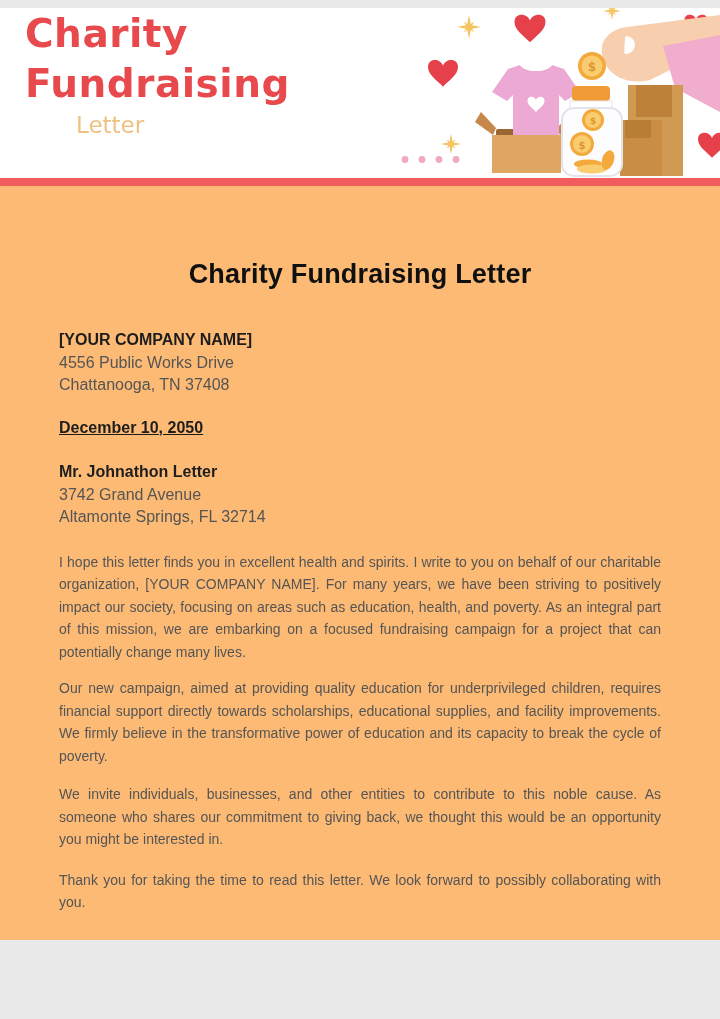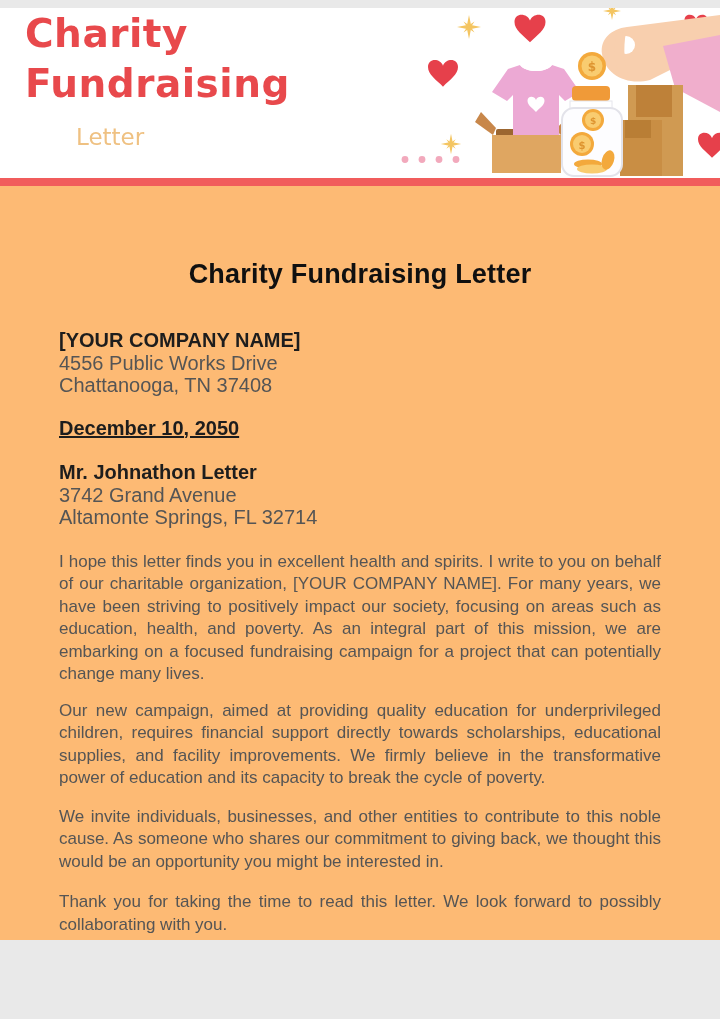--- a/index.html
+++ b/index.html
@@ -11,42 +11,42 @@
   }
   
   .header { position:relative; height:170px; background:#ffffff; }
   .brand {
     position:absolute; left:25px; top:1px;
     font-family:"DejaVu Sans", sans-serif; font-weight:bold;
     font-size:39px; line-height:50px; letter-spacing:0.5px;
     color:var(--c-brand_red, #E8494C);
   }
   .brand-sub {
-    position:absolute; left:76px; top:116px;
+    position:absolute; left:76px; top:104px;
     font-family:"DejaVu Sans", sans-serif; font-weight:normal;
     font-size:23px; color:var(--c-brand_sub_orange, #EFC182);
   }
   .illustration { position:absolute; top:0; right:0; width:340px; height:170px; }
   .divider { height:8px; background:var(--c-divider_red, #F15C5C); }
   
   .content { padding:0 59px; }
   .doc-title {
     margin-top:73px; text-align:center;
     font-size:27px; font-weight:bold; color:#101010; letter-spacing:0.2px;
   }
-  .line { font-size:20px; line-height:22.5px; }
+  .line { font-size:16px; line-height:22.5px; }
   .bold-line { font-weight:bold; color:#1d1d1d; }
   .gray-line { color:#555555; }
   .sender { margin-top:39px; }
   .date-line { margin-top:20px;text-decoration:underline; }
   .recipient { margin-top:22px; }
   .salutation { margin-top:18px; }
   .para {
     text-align:justify; color:#555555;
-    font-size:17px; line-height:22.5px;
+    font-size:14px; line-height:22.5px;
   }
   .para-1 { margin-top:22px; }
   .para-2 { margin-top:14px; }
   .para-3 { margin-top:16px; }
   .para-4 { margin-top:22px; }
   .para-5 { margin-top:18px; }
 </style>
 </head>
 <body>
 

